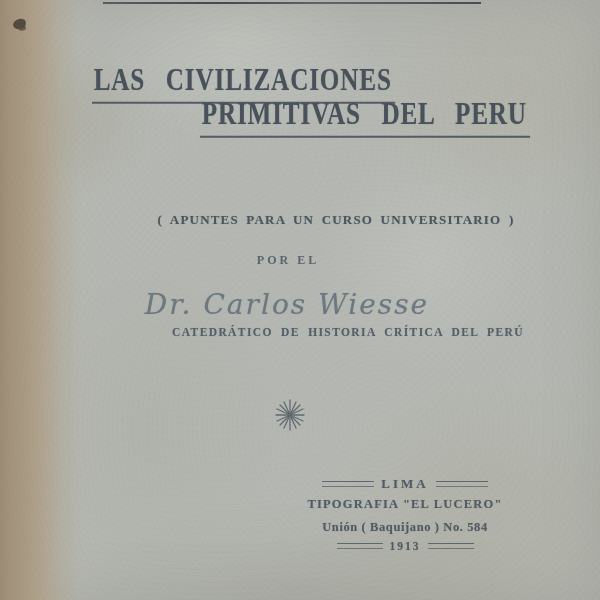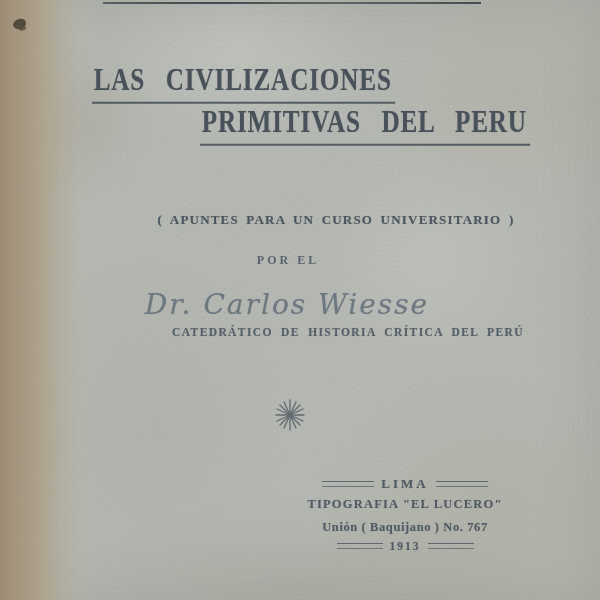--- a/index.html
+++ b/index.html
@@ -44,21 +44,21 @@
 
   .ink{color:#49525a;text-shadow:0 0 1px rgba(73,82,90,.45);}
 
   .title-line{position:absolute;white-space:nowrap;}
   .title-inner{
     display:inline-block;transform:scale(.84,1.02);transform-origin:0 0;
     font-weight:bold;font-size:30px;letter-spacing:1px;word-spacing:16px;
     padding:0 4px 5px 2px;border-bottom:2px solid rgba(67,76,84,.85);
   }
   .title-1{left:92px;top:62px;}
-  .title-2{left:200px;top:104px;}
+  .title-2{left:200px;top:96px;}
 
   .subtitle{
     position:absolute;left:0;width:600px;top:212px;text-align:center;
     font-size:13px;font-weight:bold;letter-spacing:1.2px;word-spacing:3px;
     color:#4c565e;text-shadow:0 0 1px rgba(76,86,94,.4);margin-left:36px;
   }
   .byline{
     position:absolute;left:0;width:600px;top:253px;text-align:center;
     font-size:12px;font-weight:bold;letter-spacing:3px;
     color:#5a646d;transform:translateX(-12px);
@@ -129,20 +129,20 @@
     <circle cx="19" cy="19" r="2.4" fill="#4d575f"></circle>
   </svg>
 
   <div class="imprint">
     <div class="imprint-row">
       <span class="rule"></span>
       <span class="city">LIMA</span>
       <span class="rule"></span>
     </div>
     <div class="printer">TIPOGRAFIA "EL LUCERO"</div>
-    <div class="address">Unión ( Baquijano ) No. 767</div>
+    <div class="address">Unión ( Baquijano ) No. 584</div>
     <div class="imprint-row year-row">
       <span class="rule short"></span>
       <span class="year">1913</span>
       <span class="rule short"></span>
     </div>
   </div>
 </div>
 
 </body></html>

